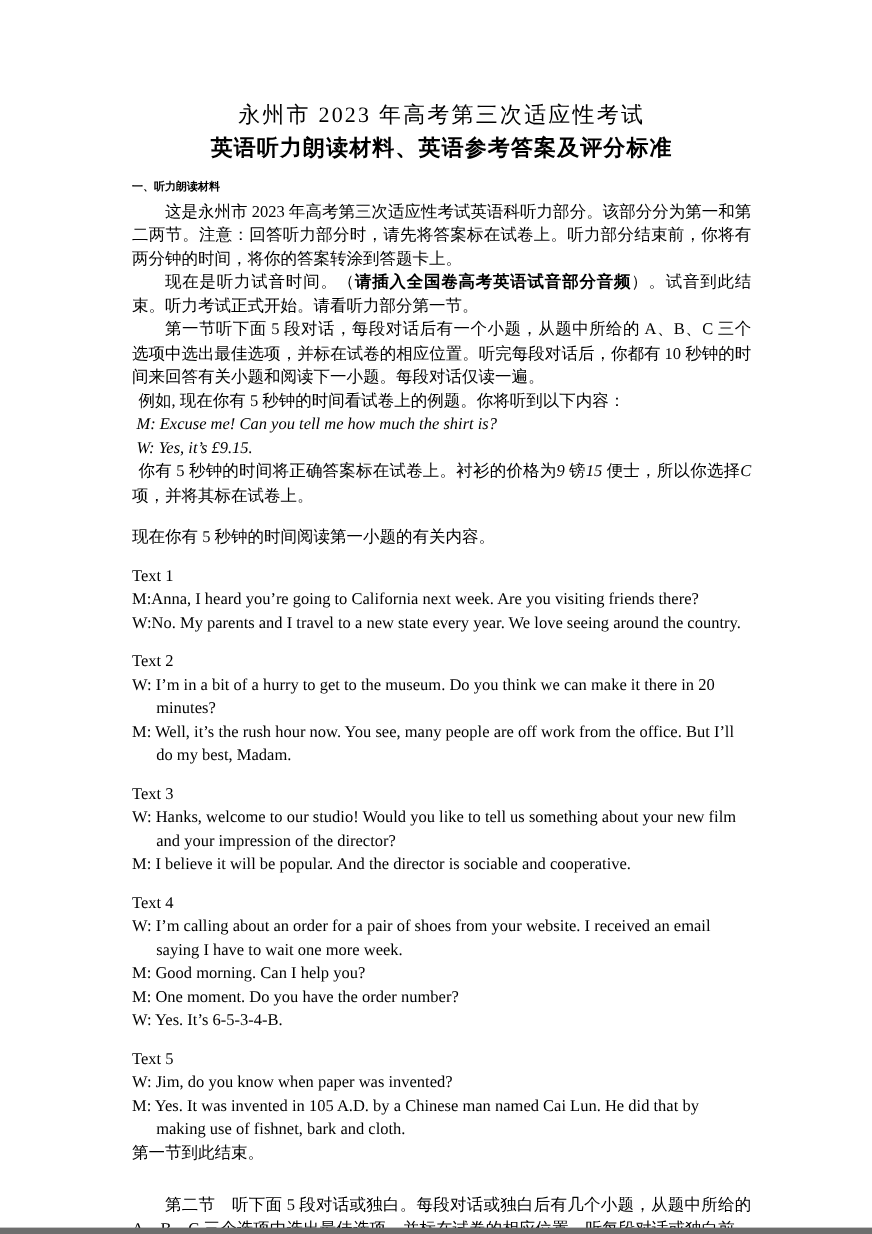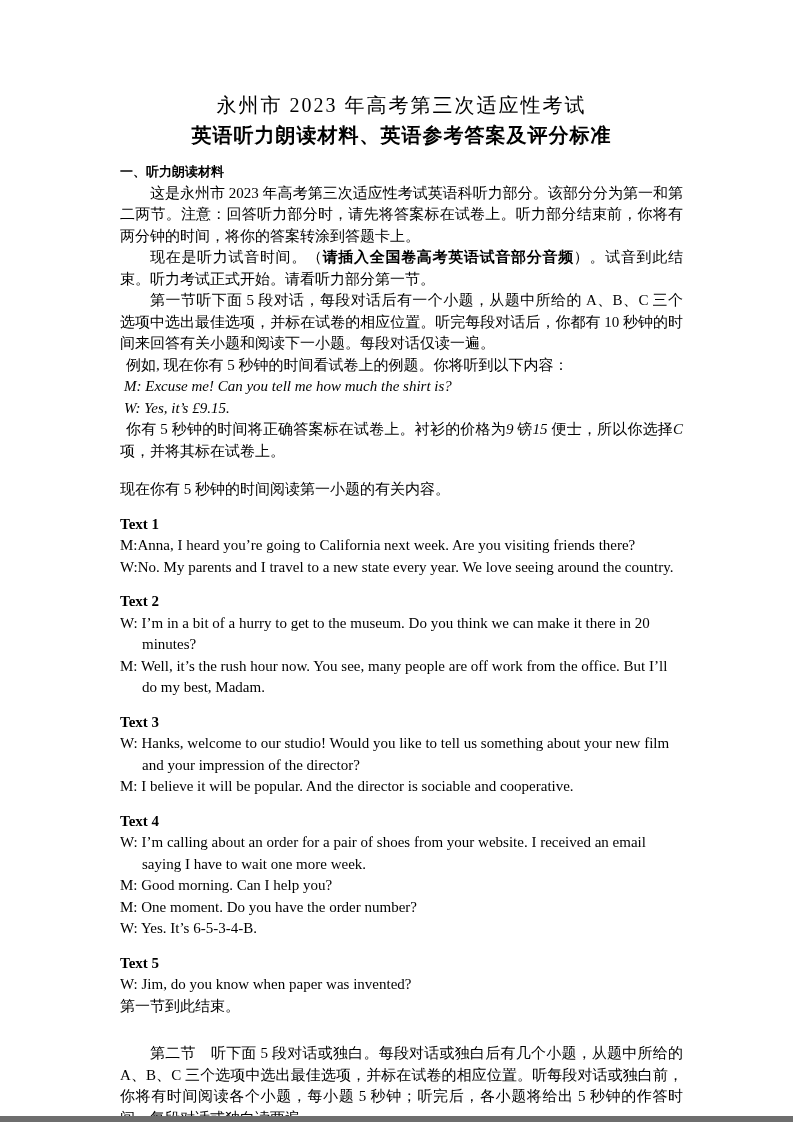--- a/index.html
+++ b/index.html
@@ -28,32 +28,32 @@
     text-align: center;
     font-size: 20px;
     font-weight: bold;
     letter-spacing: 1px;
     margin-top: 8px;
     font-family: "Liberation Sans", "DejaVu Sans", sans-serif;
   }
   .sec-heading {
     margin-top: 15px;
     font-weight: bold;
-    font-size: 13px;
-    font-family: Liberation Serif, serif;
+    font-size: 10px;
+    font-family: Liberation Mono, monospace;
   }
   .cpara { text-align: justify; text-indent: 2em; }
   .cpara-flush { text-align: justify; text-indent: 0; }
   .small-indent { text-indent: 6px; }
   .em-seg { font-style: italic; }
   .bold-seg { font-weight: bold; }
   .dialog-line { padding-left: 22px; text-indent: -22px; }
   .example-dialog { margin-left: 4px; font-style: italic; }
   .tblock { margin-top: 13px; }
-  .tlabel { font-weight: bold; }
+  .tlabel { font-weight: normal; }
   .read-note { margin-top: 17px; }
   .part2-para { margin-top: 26px; }
   .bottom-bar {
     position: absolute;
     left: 0; bottom: 0;
     width: 793px; height: 6px;
     background: #6e6e6e;
   }
 </style>
 </head>
@@ -103,20 +103,21 @@
       <div class="tlabel">Text 4</div>
       <div class="dialog-line">W: I’m calling about an order for a pair of shoes from your website. I received an email saying I have to wait one more week.</div>
       <div class="dialog-line">M: Good morning. Can I help you?</div>
       <div class="dialog-line">M: One moment. Do you have the order number?</div>
       <div class="dialog-line">W: Yes. It’s 6-5-3-4-B.</div>
     </div>
 
     <div class="tblock">
       <div class="tlabel">Text 5</div>
       <div class="dialog-line">W: Jim, do you know when paper was invented?</div>
+      <div class="dialog-line">M: Yes. It was invented in 105 A.D. by a Chinese man named Cai Lun. He did that by making use of fishnet, bark and cloth.</div>
       <div class="cpara-flush">第一节到此结束。</div>
     </div>
 
     <div class="cpara part2-para">第二节　听下面 5 段对话或独白。每段对话或独白后有几个小题，从题中所给的 A、B、C 三个选项中选出最佳选项，并标在试卷的相应位置。听每段对话或独白前，你将有时间阅读各个小题，每小题 5 秒钟；听完后，各小题将给出 5 秒钟的作答时间。每段对话或独白读两遍。</div>
 
   </div>
 
   <div class="bottom-bar"></div>
 </div>
 

